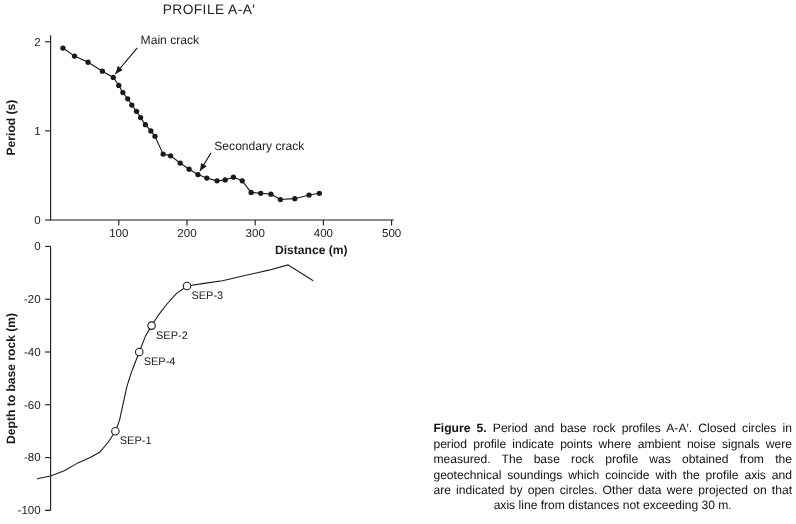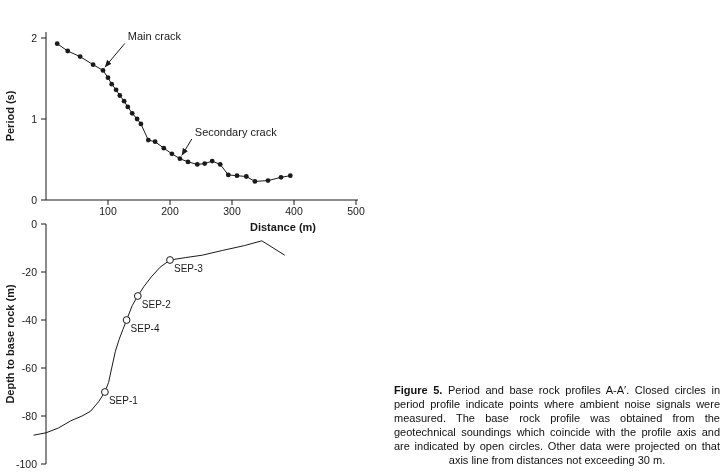--- a/index.html
+++ b/index.html
@@ -104,16 +104,17 @@
       <circle cx="104.9" cy="392.0" r="3.4" class="open-dot"></circle>
       <text x="108.9" y="404.0" class="sep">SEP-1</text>
       <circle cx="126.6" cy="320.0" r="3.4" class="open-dot"></circle>
       <text x="130.6" y="332.0" class="sep">SEP-4</text>
       <circle cx="137.8" cy="296.0" r="3.4" class="open-dot"></circle>
       <text x="141.8" y="308.0" class="sep">SEP-2</text>
       <circle cx="170.0" cy="260.0" r="3.4" class="open-dot"></circle>
       <text x="174.0" y="272.0" class="sep">SEP-3</text>
     </svg>
 
+  <div class="chart-title">PROFILE A-A′</div>
 
   <div class="caption"><span class="cap-label">Figure 5.</span><span> Period and base rock profiles A-A′. Closed circles in period profile indicate points where ambient noise signals were measured. The base rock profile was obtained from the geotechnical soundings which coincide with the profile axis and are indicated by open circles. Other data were projected on that axis line from distances not exceeding 30 m.</span></div>
 
 </div>
 
 </body></html>

